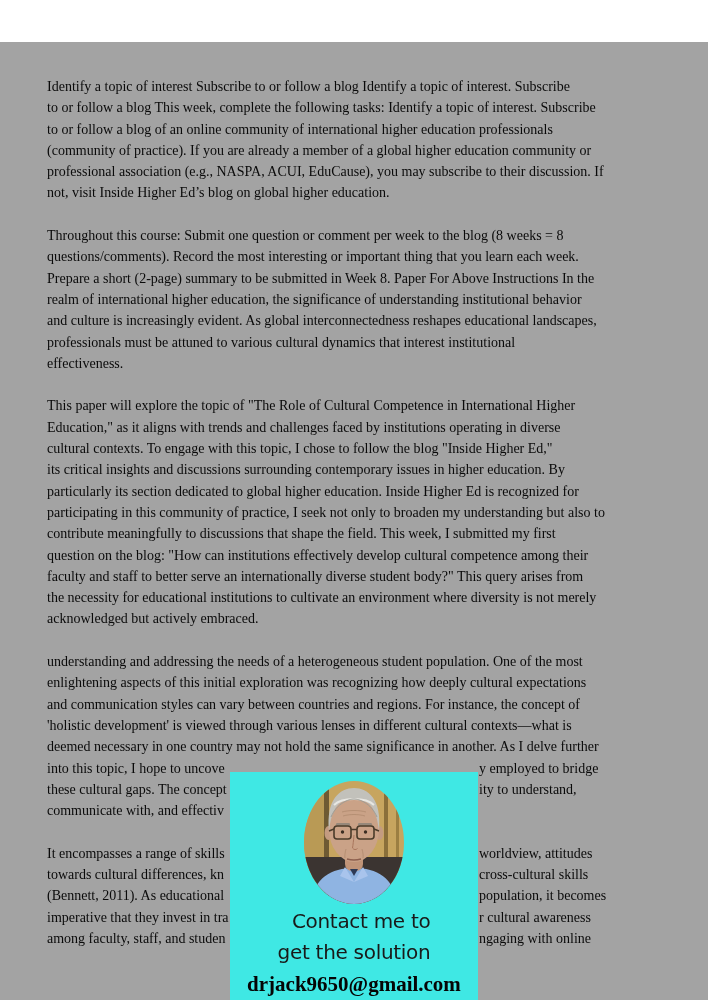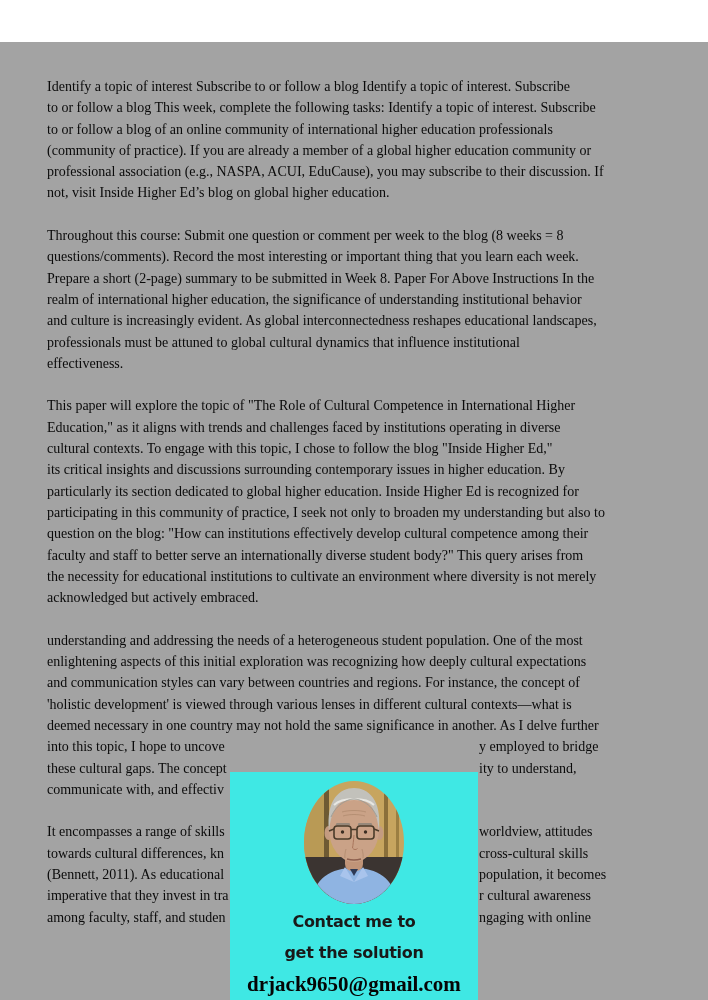--- a/index.html
+++ b/index.html
@@ -29,22 +29,22 @@
     display:flex;flex-direction:column;align-items:center;
     text-align:center;
   }
   .photo{
     margin-top:9px;width:100px;height:123px;
     border-radius:50%;overflow:hidden;flex:0 0 auto;
   }
   .contact{
     margin-top:2px;
     font-family:"DejaVu Sans", sans-serif;
-    font-weight:bold;font-size:16px;line-height:31px;
-    letter-spacing:-0.3px;color:#191919;
+    font-weight:normal;font-size:20px;line-height:31px;
+    letter-spacing:-0.3px;color:#191919;text-align:right;
   }
   .email{
     margin-top:4px;
     font-family:Liberation Serif, serif;
     font-weight:bold;font-size:21px;line-height:24px;
     color:#050505;
   }
 </style>
 </head>
 <body>
@@ -59,30 +59,31 @@
         <div class="line">(community of practice). If you are already a member of a global higher education community or</div>
         <div class="line">professional association (e.g., NASPA, ACUI, EduCause), you may subscribe to their discussion. If</div>
         <div class="line">not, visit Inside Higher Ed’s blog on global higher education.</div>
       </div>
       <div class="paragraph">
         <div class="line">Throughout this course: Submit one question or comment per week to the blog (8 weeks = 8</div>
         <div class="line">questions/comments). Record the most interesting or important thing that you learn each week.</div>
         <div class="line">Prepare a short (2-page) summary to be submitted in Week 8. Paper For Above Instructions In the</div>
         <div class="line">realm of international higher education, the significance of understanding institutional behavior</div>
         <div class="line">and culture is increasingly evident. As global interconnectedness reshapes educational landscapes,</div>
-        <div class="line">professionals must be attuned to global cultural dynamics that influence institutional</div>
+        <div class="line">professionals must be attuned to various cultural dynamics that interest institutional</div>
         <div class="line">effectiveness.</div>
       </div>
       <div class="paragraph">
         <div class="line">This paper will explore the topic of "The Role of Cultural Competence in International Higher</div>
         <div class="line">Education," as it aligns with trends and challenges faced by institutions operating in diverse</div>
         <div class="line">cultural contexts. To engage with this topic, I chose to follow the blog "Inside Higher Ed,"</div>
         <div class="line">its critical insights and discussions surrounding contemporary issues in higher education. By</div>
         <div class="line">particularly its section dedicated to global higher education. Inside Higher Ed is recognized for</div>
         <div class="line">participating in this community of practice, I seek not only to broaden my understanding but also to</div>
+        <div class="line">contribute meaningfully to discussions that shape the field. This week, I submitted my first</div>
         <div class="line">question on the blog: "How can institutions effectively develop cultural competence among their</div>
         <div class="line">faculty and staff to better serve an internationally diverse student body?" This query arises from</div>
         <div class="line">the necessity for educational institutions to cultivate an environment where diversity is not merely</div>
         <div class="line">acknowledged but actively embraced.</div>
       </div>
       <div class="paragraph">
         <div class="line">understanding and addressing the needs of a heterogeneous student population. One of the most</div>
         <div class="line">enlightening aspects of this initial exploration was recognizing how deeply cultural expectations</div>
         <div class="line">and communication styles can vary between countries and regions. For instance, the concept of</div>
         <div class="line">'holistic development' is viewed through various lenses in different cultural contexts—what is</div>

